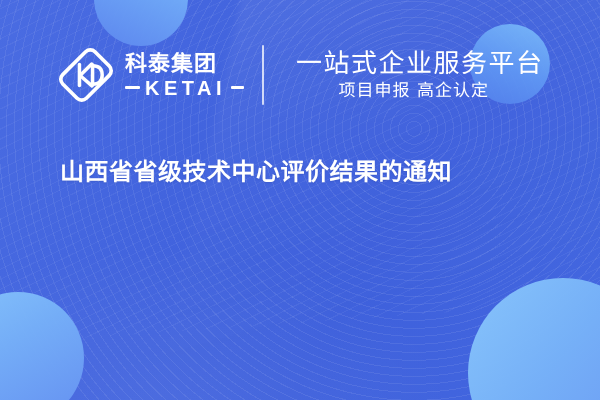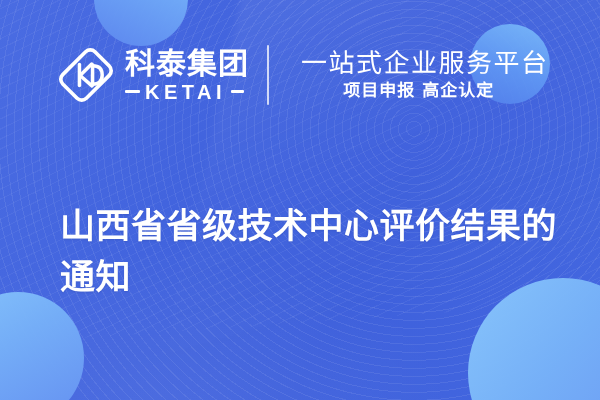--- a/index.html
+++ b/index.html
@@ -118,21 +118,21 @@
 
   .logo-mark {
     width:56px; height:56px;
     flex:0 0 56px;
     display:block;
   }
 
   .brand-text { display:flex; flex-direction:column; gap:2px; }
 
   .brand-cn {
-    font-size:30px;
+    font-size:22px;
     font-weight:700;
     color:#ffffff;
     letter-spacing:1px;
     line-height:1.05;
     white-space:nowrap;
     font-family:"DejaVu Sans","Liberation Sans",sans-serif;
   }
 
   .brand-en {
     display:flex;
@@ -173,46 +173,45 @@
     color:#ffffff;
     letter-spacing:1.5px;
     line-height:1.12;
     white-space:nowrap;
     font-family:"DejaVu Sans","Liberation Sans",sans-serif;
     margin-left:12px;
   }
 
   .tagline-sub {
     font-size:17px;
-    font-weight:700;
+    font-weight:400;
     color:#ffffff;
     letter-spacing:1px;
     line-height:1.15;
     white-space:nowrap;
     text-align:center;
     font-family:"DejaVu Serif","Liberation Serif",serif;
   }
 
   
   .title-block {
     position:absolute;
     left:60px;
     top:155px;
     width:500px;
   }
 
   .article-title {
-    font-size:35px;
+    font-size:24px;
     font-weight:700;
     color:#ffffff;
     line-height:1.45;
     letter-spacing:0.5px;
     font-family:"DejaVu Sans","Liberation Sans",sans-serif;
     text-shadow:0 1px 2px rgba(20,40,110,0.16);
-    margin-top:46px;
   }
 </style>
 </head>
 <body>
 
 <div class="banner">
 
   <div class="bg-layer">
     <div class="bg-stripes"></div>
     <div class="bg-arcs"></div>

